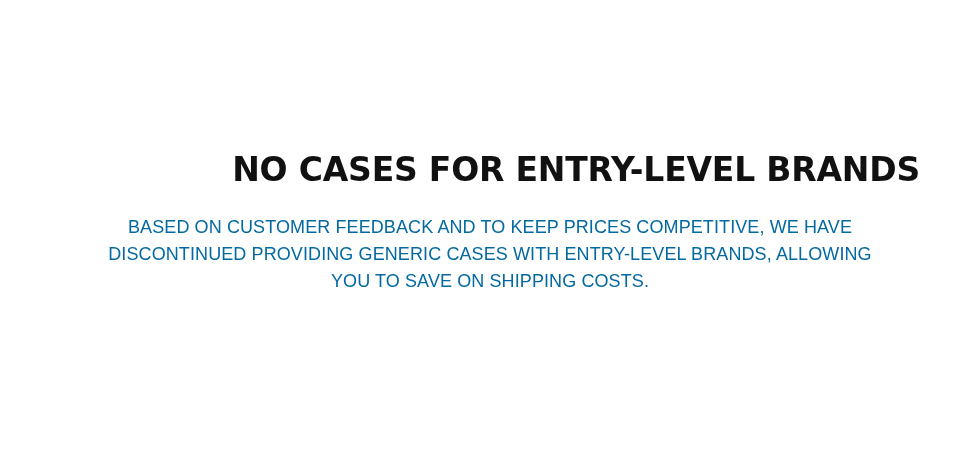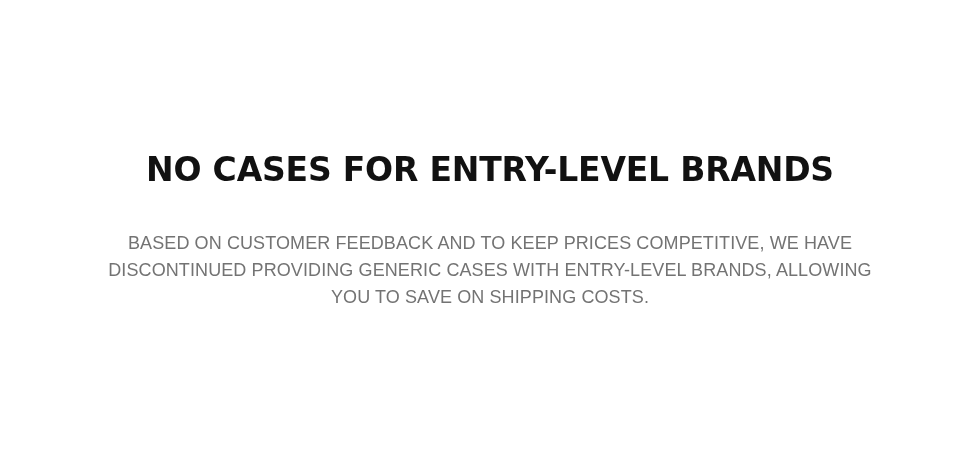--- a/index.html
+++ b/index.html
@@ -21,45 +21,45 @@
     height: 450px;
     box-sizing: border-box;
     display: flex;
     flex-direction: column;
     align-items: center;
     justify-content: flex-start;
     background: #ffffff;
   }
 
   .promo-heading {
-    margin: 16px;
+    margin: 0;
     padding: 0;
     font-family: "DejaVu Sans", sans-serif;
     font-size: 33px;
     font-weight: 700;
     line-height: 1.1;
     letter-spacing: -0.2px;
     color: #111111;
-    text-align: center;
+    text-align: right;
     text-transform: uppercase;
     width: 860px;
     margin-top: 152px;
   }
 
   .promo-body {
     margin: 0;
     padding: 0;
     margin-top: 26px;
     width: 800px;
     font-family: "Liberation Sans", sans-serif;
     font-size: 18px;
     font-weight: 400;
     line-height: 27px;
     letter-spacing: 0.1px;
-    color: #737373;
+    color: #0369a1;
     text-align: center;
     text-transform: uppercase;
   }
 </style>
 </head>
 <body>
 
 <section class="promo-section">
   <h2 class="promo-heading">NO CASES FOR ENTRY-LEVEL BRANDS</h2>
   <p class="promo-body">BASED ON CUSTOMER FEEDBACK AND TO KEEP PRICES COMPETITIVE, WE HAVE DISCONTINUED PROVIDING GENERIC CASES WITH ENTRY-LEVEL BRANDS, ALLOWING YOU TO SAVE ON SHIPPING COSTS.</p>

